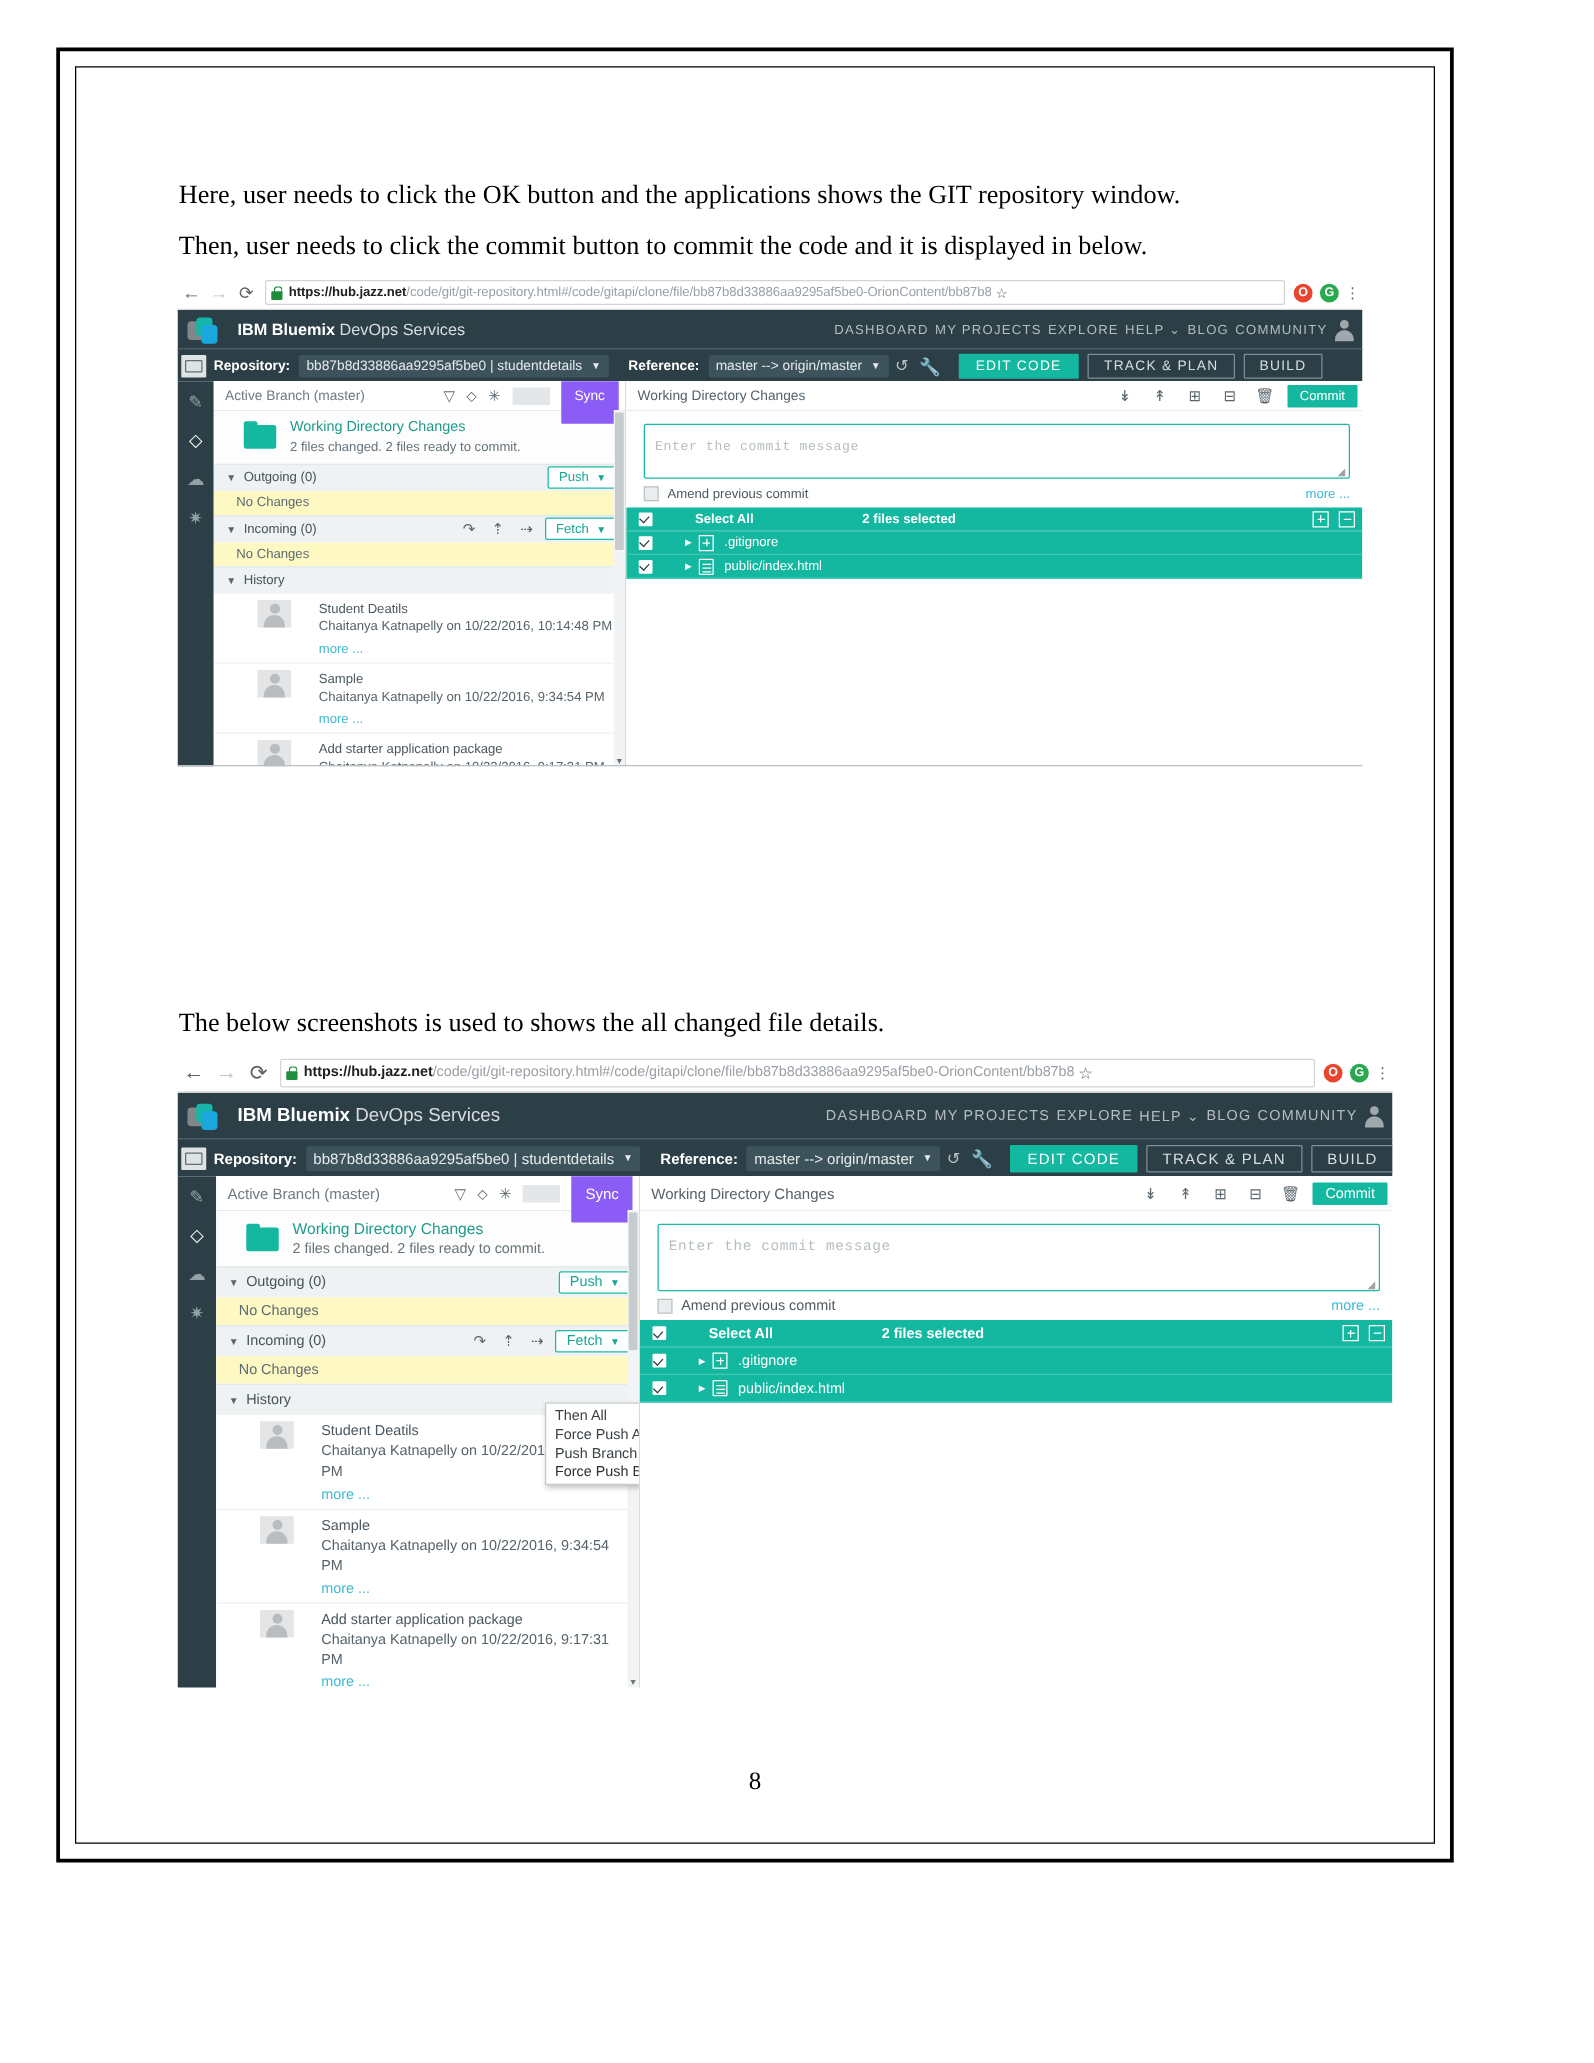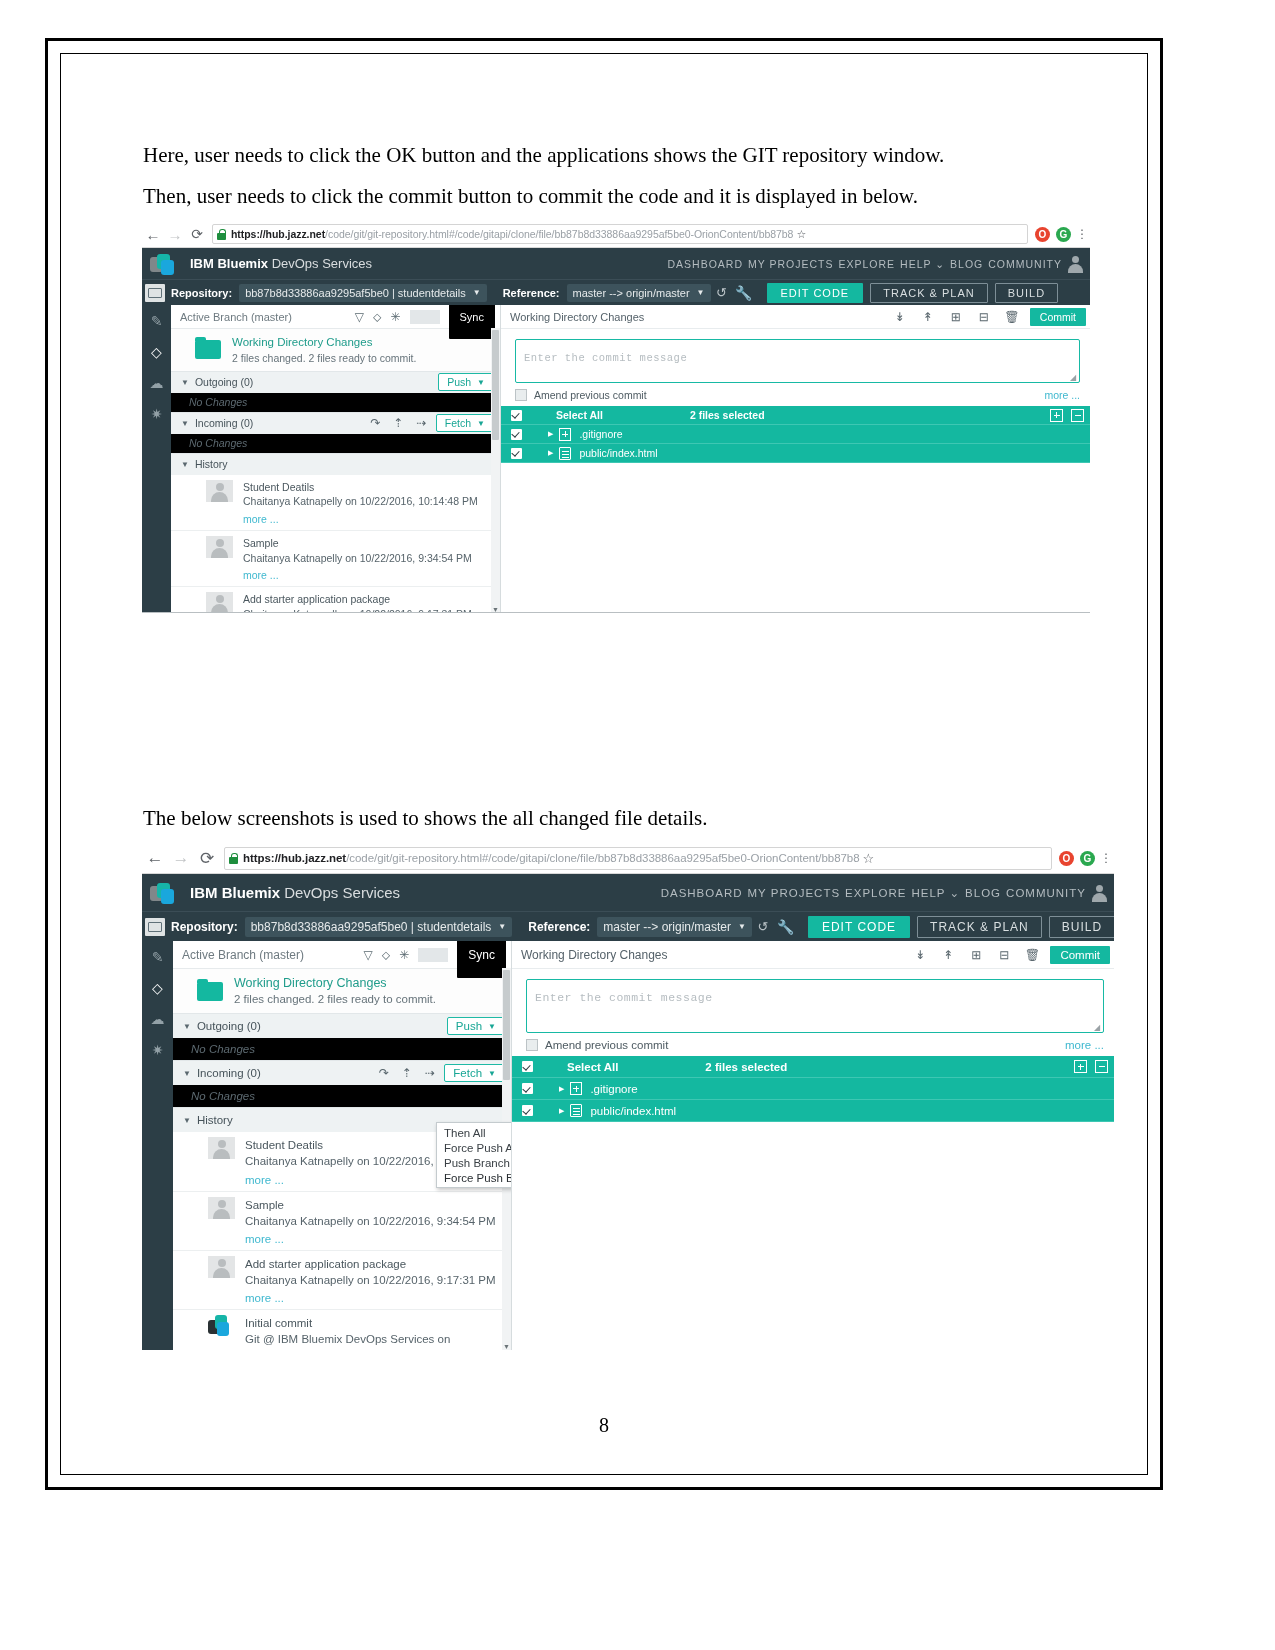--- a/index.html
+++ b/index.html
@@ -380,21 +380,21 @@
     white-space: nowrap;
   }
   .shot-2 .branch-label { font-size: 12px; }
   .branch-ic { color: #5c6b72; font-size: 12px; flex: 0 0 auto; }
   .branch-blank {
     width: 30px; height: 14px;
     background: #e3e7e9;
     flex: 0 0 auto;
   }
   .btn-sync {
-    background: #000000;
+    background: #8b5cf6;
     color: #fff;
     font-size: 11px;
     padding: 16px 11px;
     flex: 0 0 auto;
     border-radius: 1px;
   }
   .shot-2 .btn-sync { font-size: 12px; }
 
   .wdc-row {
     display: flex;
@@ -450,29 +450,28 @@
     white-space: nowrap;
   }
   .shot-2 .btn-teal-outline { font-size: 11.5px; }
   .sub-row {
     height: 19px;
     display: flex;
     align-items: center;
     padding-left: 18px;
     font-size: 10.5px;
     color: #5d6a71;
-    background: #000000;
-    font-style: italic;
+    background: #fef9c3;
   }
   .shot-2 .sub-row { height: 22px; font-size: 11.5px; }
 
   .commit-item {
     display: flex;
     padding: 5px 6px 5px 35px;
-    gap: 10px;
+    gap: 22px;
     border-bottom: 1px solid #eceff0;
     background: #fff;
   }
   .ci-avatar {
     width: 27px; height: 22px;
     background: #e3e5e6;
     flex: 0 0 auto;
     position: relative;
     overflow: hidden;
   }

